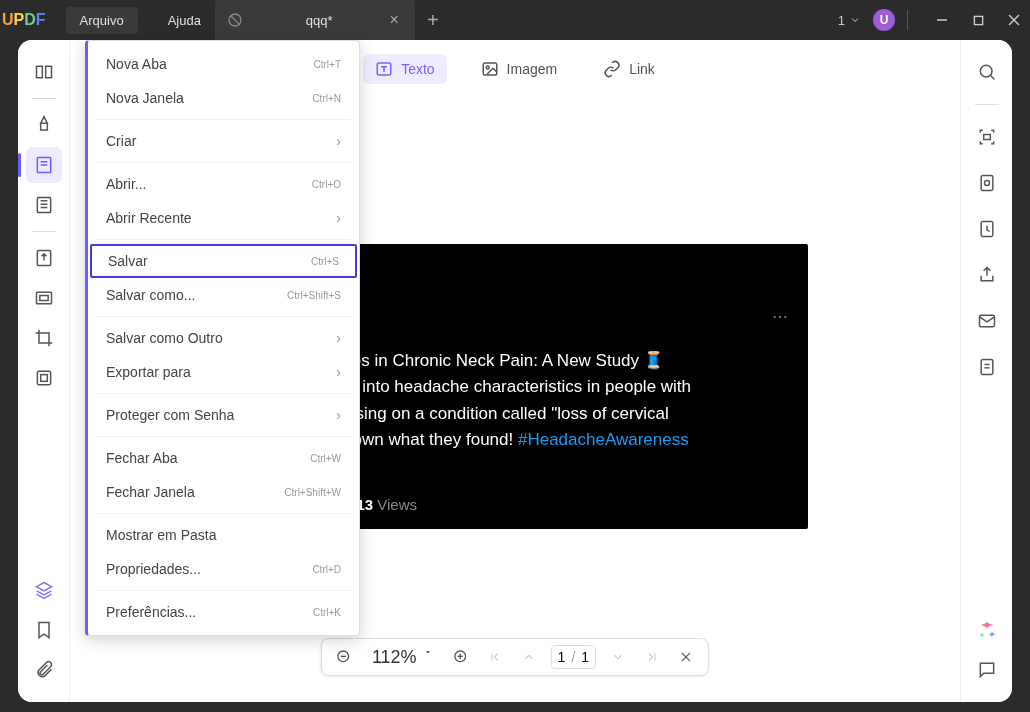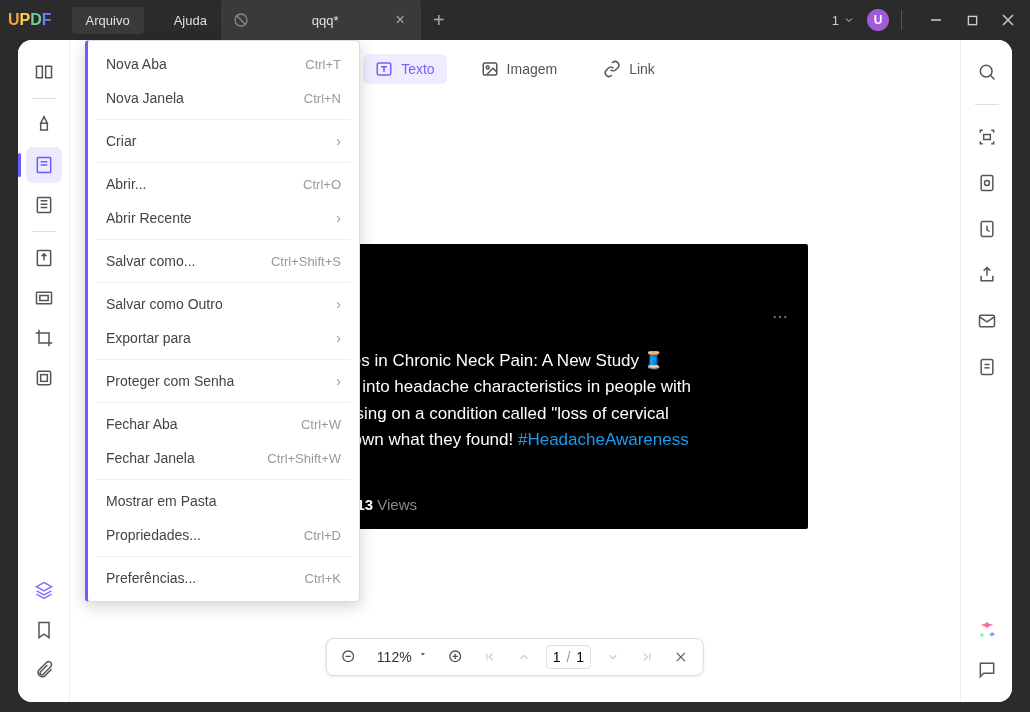--- a/index.html
+++ b/index.html
@@ -1,18 +1,18 @@
 <!DOCTYPE html>
 <html><head>
 <meta charset="utf-8">
 <style>
 * { margin: 0; padding: 0; box-sizing: border-box; font-family: -apple-system, BlinkMacSystemFont, 'Segoe UI', sans-serif; }
 body { background: #2b2b2b; width: 1030px; height: 712px; overflow: hidden; position: relative; }
 
-.titlebar { height: 40px; background: #2b2b2b; display: flex; align-items: center; padding: 0 8px; }
+.titlebar { height: 40px; background: #2b2b2b; display: flex; align-items: center; padding: 0 2px; }
 .logo { font-weight: 700; font-size: 16px; margin-right: 20px; }
 .logo .u { color: #ff9e3d; }
 .logo .p { color: #ffd34e; }
 .logo .d { color: #6fcf97; }
 .logo .f { color: #6b7cff; }
 .menubar { display: flex; gap: 16px; }
 .menu-item { color: #e0e0e0; font-size: 13px; padding: 6px 14px; border-radius: 4px; cursor: pointer; }
 .menu-item.active { background: #3a3a3a; }
 .tab { display: flex; align-items: center; background: #3a3a3a; border-radius: 6px 6px 0 0; padding: 0 12px; height: 44px; margin-left: 0; min-width: 200px; position: relative; }
 .tab-icon { width: 16px; height: 16px; margin-right: 10px; color: #888; }
@@ -54,28 +54,28 @@
 .tweet-handle { color: #8a8a8a; font-size: 15px; }
 .tweet-more { margin-left: auto; color: #8a8a8a; }
 .tweet-body { font-size: 17px; line-height: 1.55; }
 .tweet-body .hashtag { color: #1d9bf0; }
 .tweet-meta { color: #8a8a8a; font-size: 15px; margin-top: 16px; }
 .tweet-meta b { color: #fff; font-weight: 700; }
 
 .bottom-bar { position: absolute; bottom: 26px; left: 50%; transform: translateX(-50%); display: flex; align-items: center; gap: 10px; background: #fff; border: 1px solid #ddd; border-radius: 8px; padding: 6px 10px; box-shadow: 0 1px 3px rgba(0,0,0,0.08); }
 .bb-btn { width: 24px; height: 24px; display:flex; align-items:center; justify-content:center; color:#555; cursor:pointer; }
 .bb-btn.disabled { color: #ccc; }
-.zoom-val { font-size: 14px; color:#333; padding: 0 6px; display:flex; gap:6px; }
+.zoom-val { font-size: 18px; color:#333; padding: 0 6px; display:flex; gap:6px; }
 .page-input { border:1px solid #ddd; border-radius:4px; padding:3px 6px; font-size:14px; display:flex; align-items:center; gap:6px; }
 
 
 .dropdown { position: absolute; top: 40px; left: 85px; width: 275px; background: #fff; border: 1px solid #ddd; border-radius: 4px; box-shadow: 0 4px 16px rgba(0,0,0,0.18); padding: 6px 0; z-index: 100; border-left: 3px solid #6b5eff; }
 .dd-item { display: flex; align-items: center; justify-content: space-between; padding: 9px 18px; font-size: 14px; color: #444; cursor: pointer; }
 .dd-item.highlighted { border: 2px solid #4838d8; border-radius: 2px; margin: 0 2px; padding: 7px 16px; }
-.dd-shortcut { color: #999; font-size: 13px; }
+.dd-shortcut { color: #999; font-size: 10px; }
 .dd-chevron { color: #999; }
 .dd-sep { height: 1px; background: #eee; margin: 4px 8px; }
 
 svg { display: block; }
 </style>
 </head>
 <body>
 
 <div class="titlebar">
   <div class="logo">
@@ -382,20 +382,24 @@
   <div class="dd-sep"></div>
   <div class="dd-item">
       <span>Abrir...</span>
       <span class="dd-shortcut">Ctrl+O</span>
     </div>
   <div class="dd-item">
       <span>Abrir Recente</span>
       <span class="dd-chevron">›</span>
     </div>
   <div class="dd-sep"></div>
+  <div class="dd-item highlighted">
+      <span>Salvar</span>
+      <span class="dd-shortcut">Ctrl+S</span>
+    </div>
   <div class="dd-item">
       <span>Salvar como...</span>
       <span class="dd-shortcut">Ctrl+Shift+S</span>
     </div>
   <div class="dd-sep"></div>
   <div class="dd-item">
       <span>Salvar como Outro</span>
       <span class="dd-chevron">›</span>
     </div>
   <div class="dd-item">

